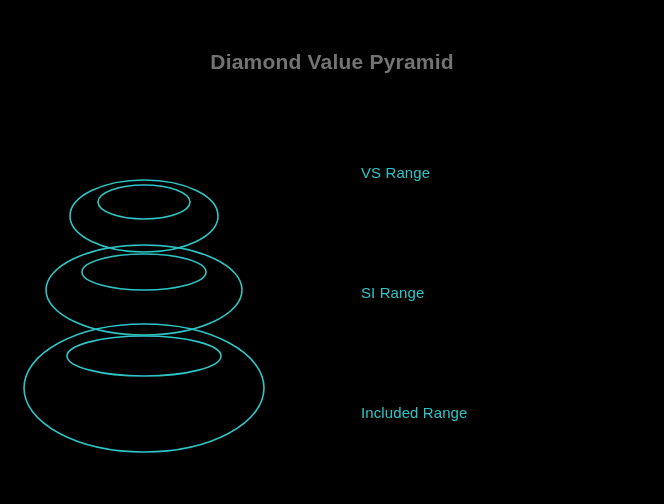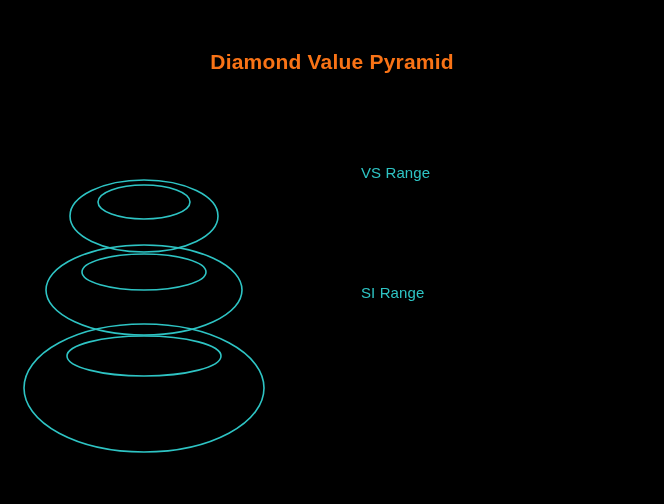--- a/index.html
+++ b/index.html
@@ -17,21 +17,21 @@
     font-family: "Liberation Sans", sans-serif;
   }
   #chart-title {
     position: absolute;
     left: 0;
     top: 50px;
     width: 664px;
     text-align: center;
     font-size: 21px;
     font-weight: bold;
-    color: #f97316;
+    color: #737373;
     letter-spacing: 0.2px;
     white-space: nowrap;
   }
   #pyramid-svg {
     position: absolute;
     left: 0;
     top: 0;
     width: 664px;
     height: 504px;
   }
@@ -69,14 +69,15 @@
       <ellipse id="t0-outer" fill="none" stroke="#2ec4c4" stroke-width="1.6" cx="144" cy="216" rx="74" ry="36"></ellipse>
       <ellipse id="t0-inner" fill="#000000" stroke="#2ec4c4" stroke-width="1.6" cx="144" cy="202" rx="46" ry="17"></ellipse>
     </g>
 
   </svg>
 
   <div class="tier-label" id="tier-label-0">VS Range</div>
 
   <div class="tier-label" id="tier-label-1">SI Range</div>
 
+  <div class="tier-label" id="tier-label-2">Included Range</div>
 
 </div>
 
 </body></html>

